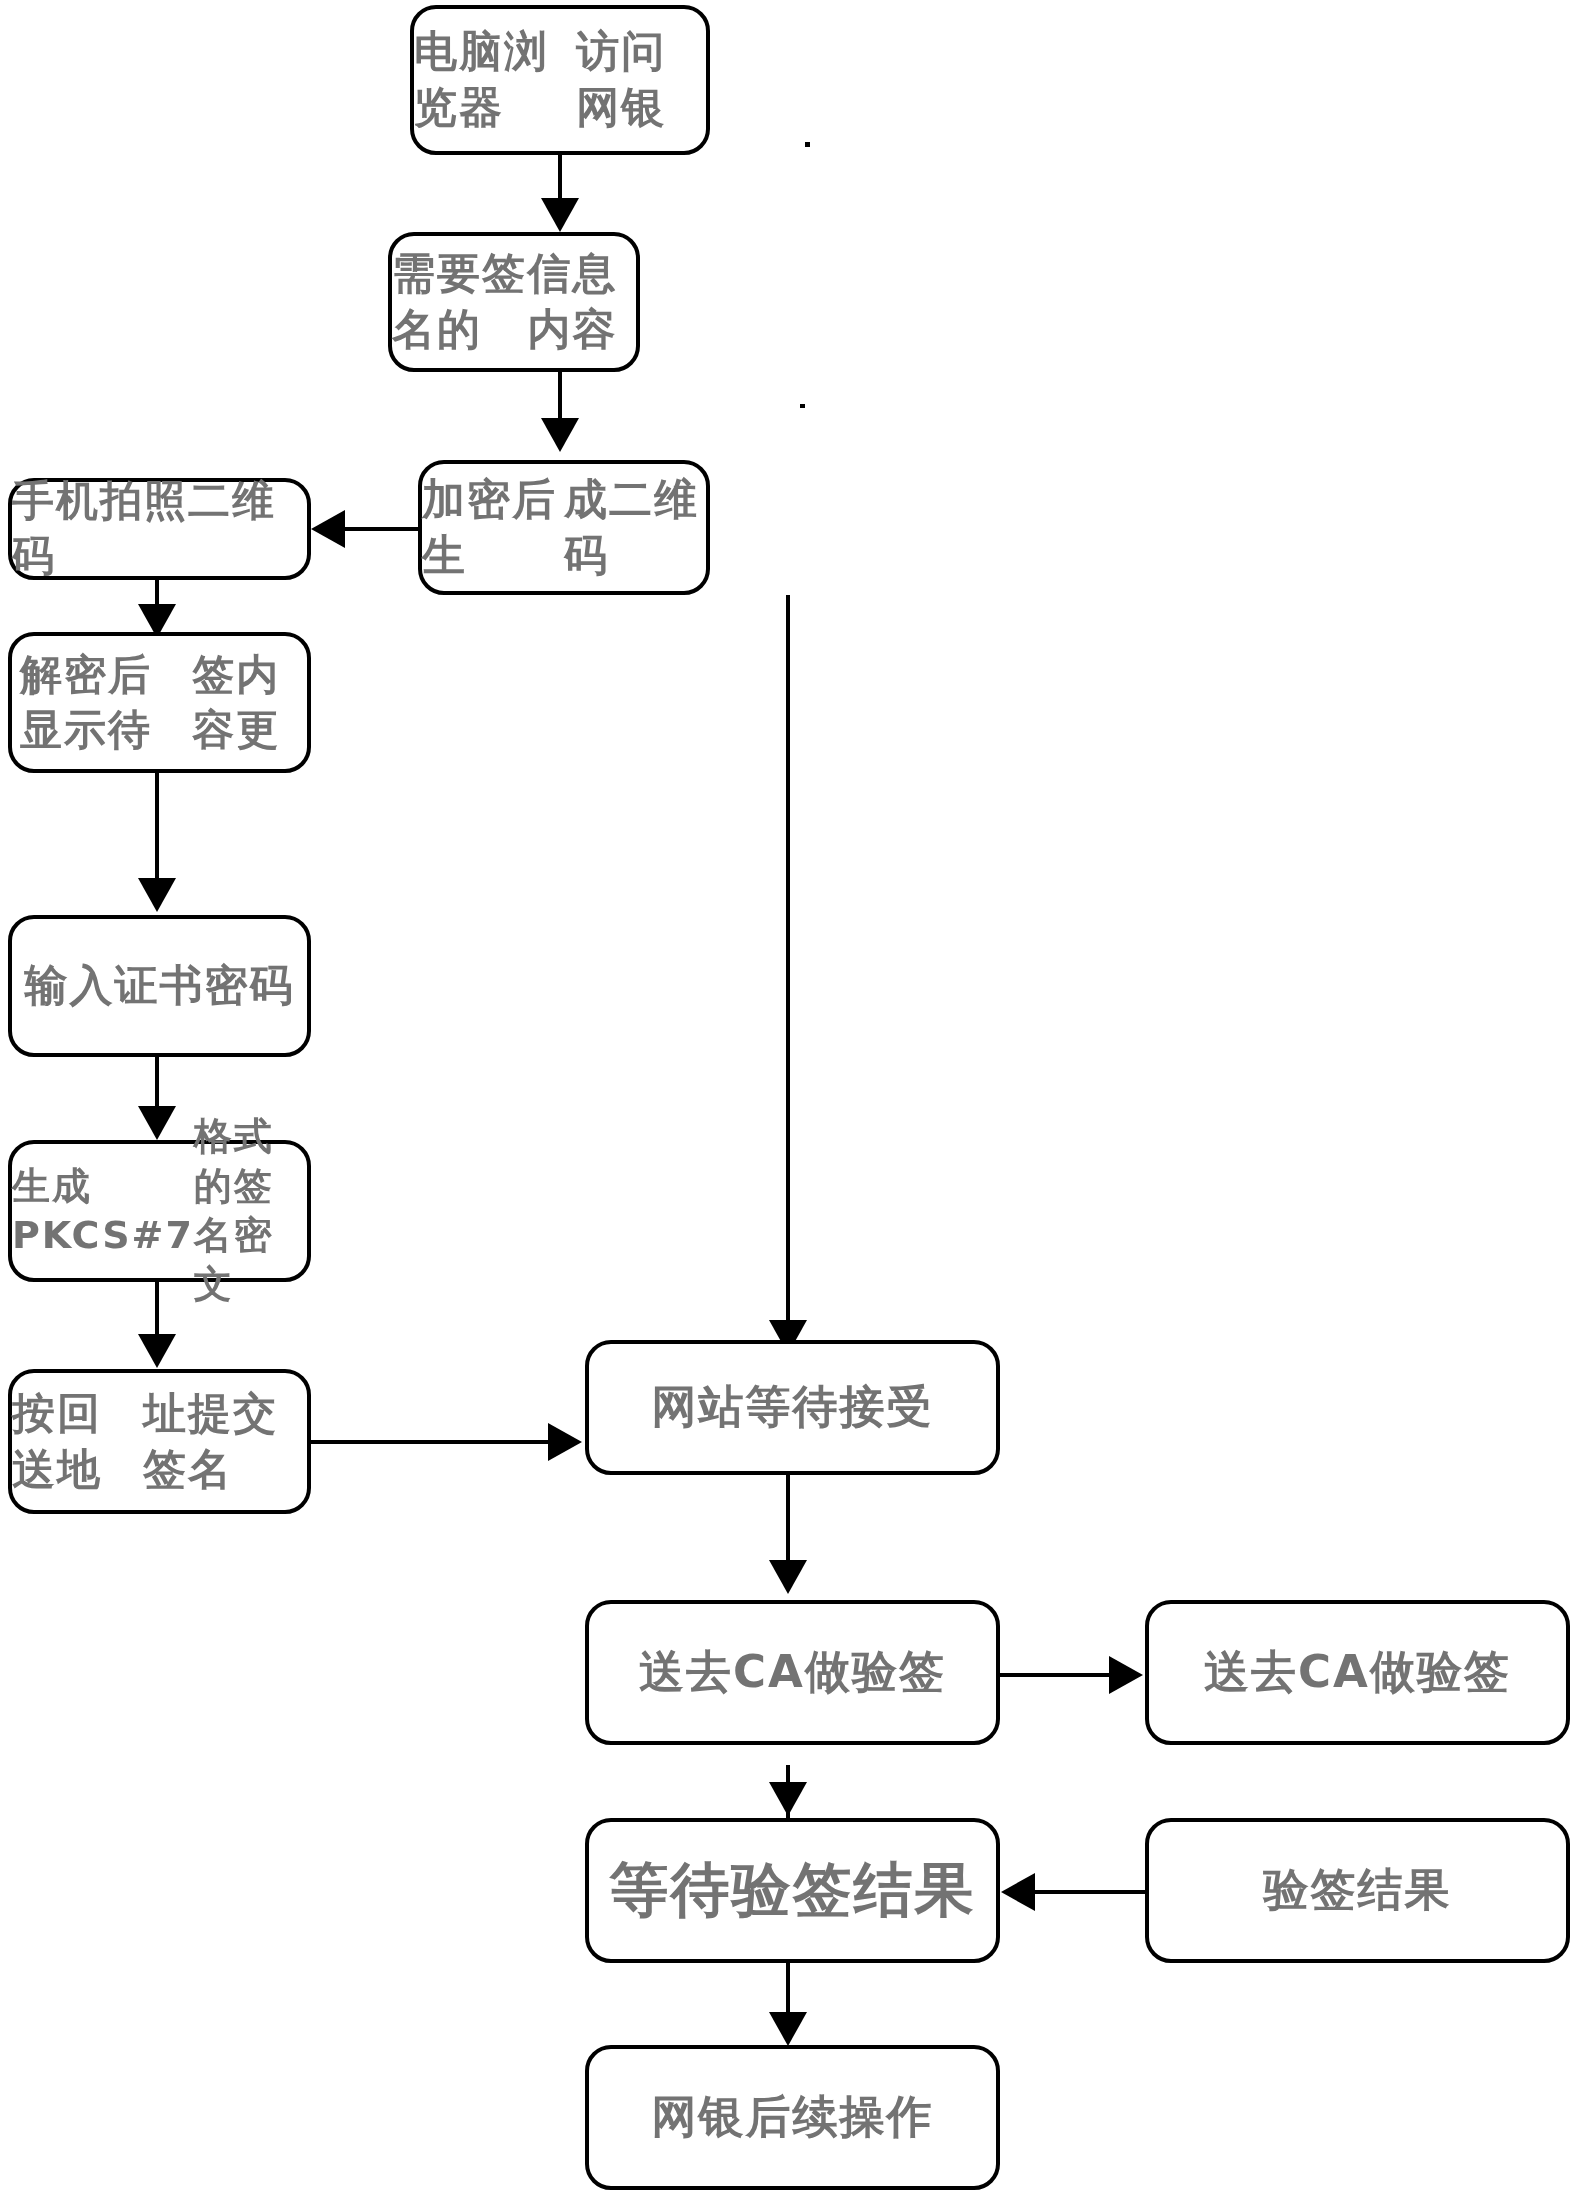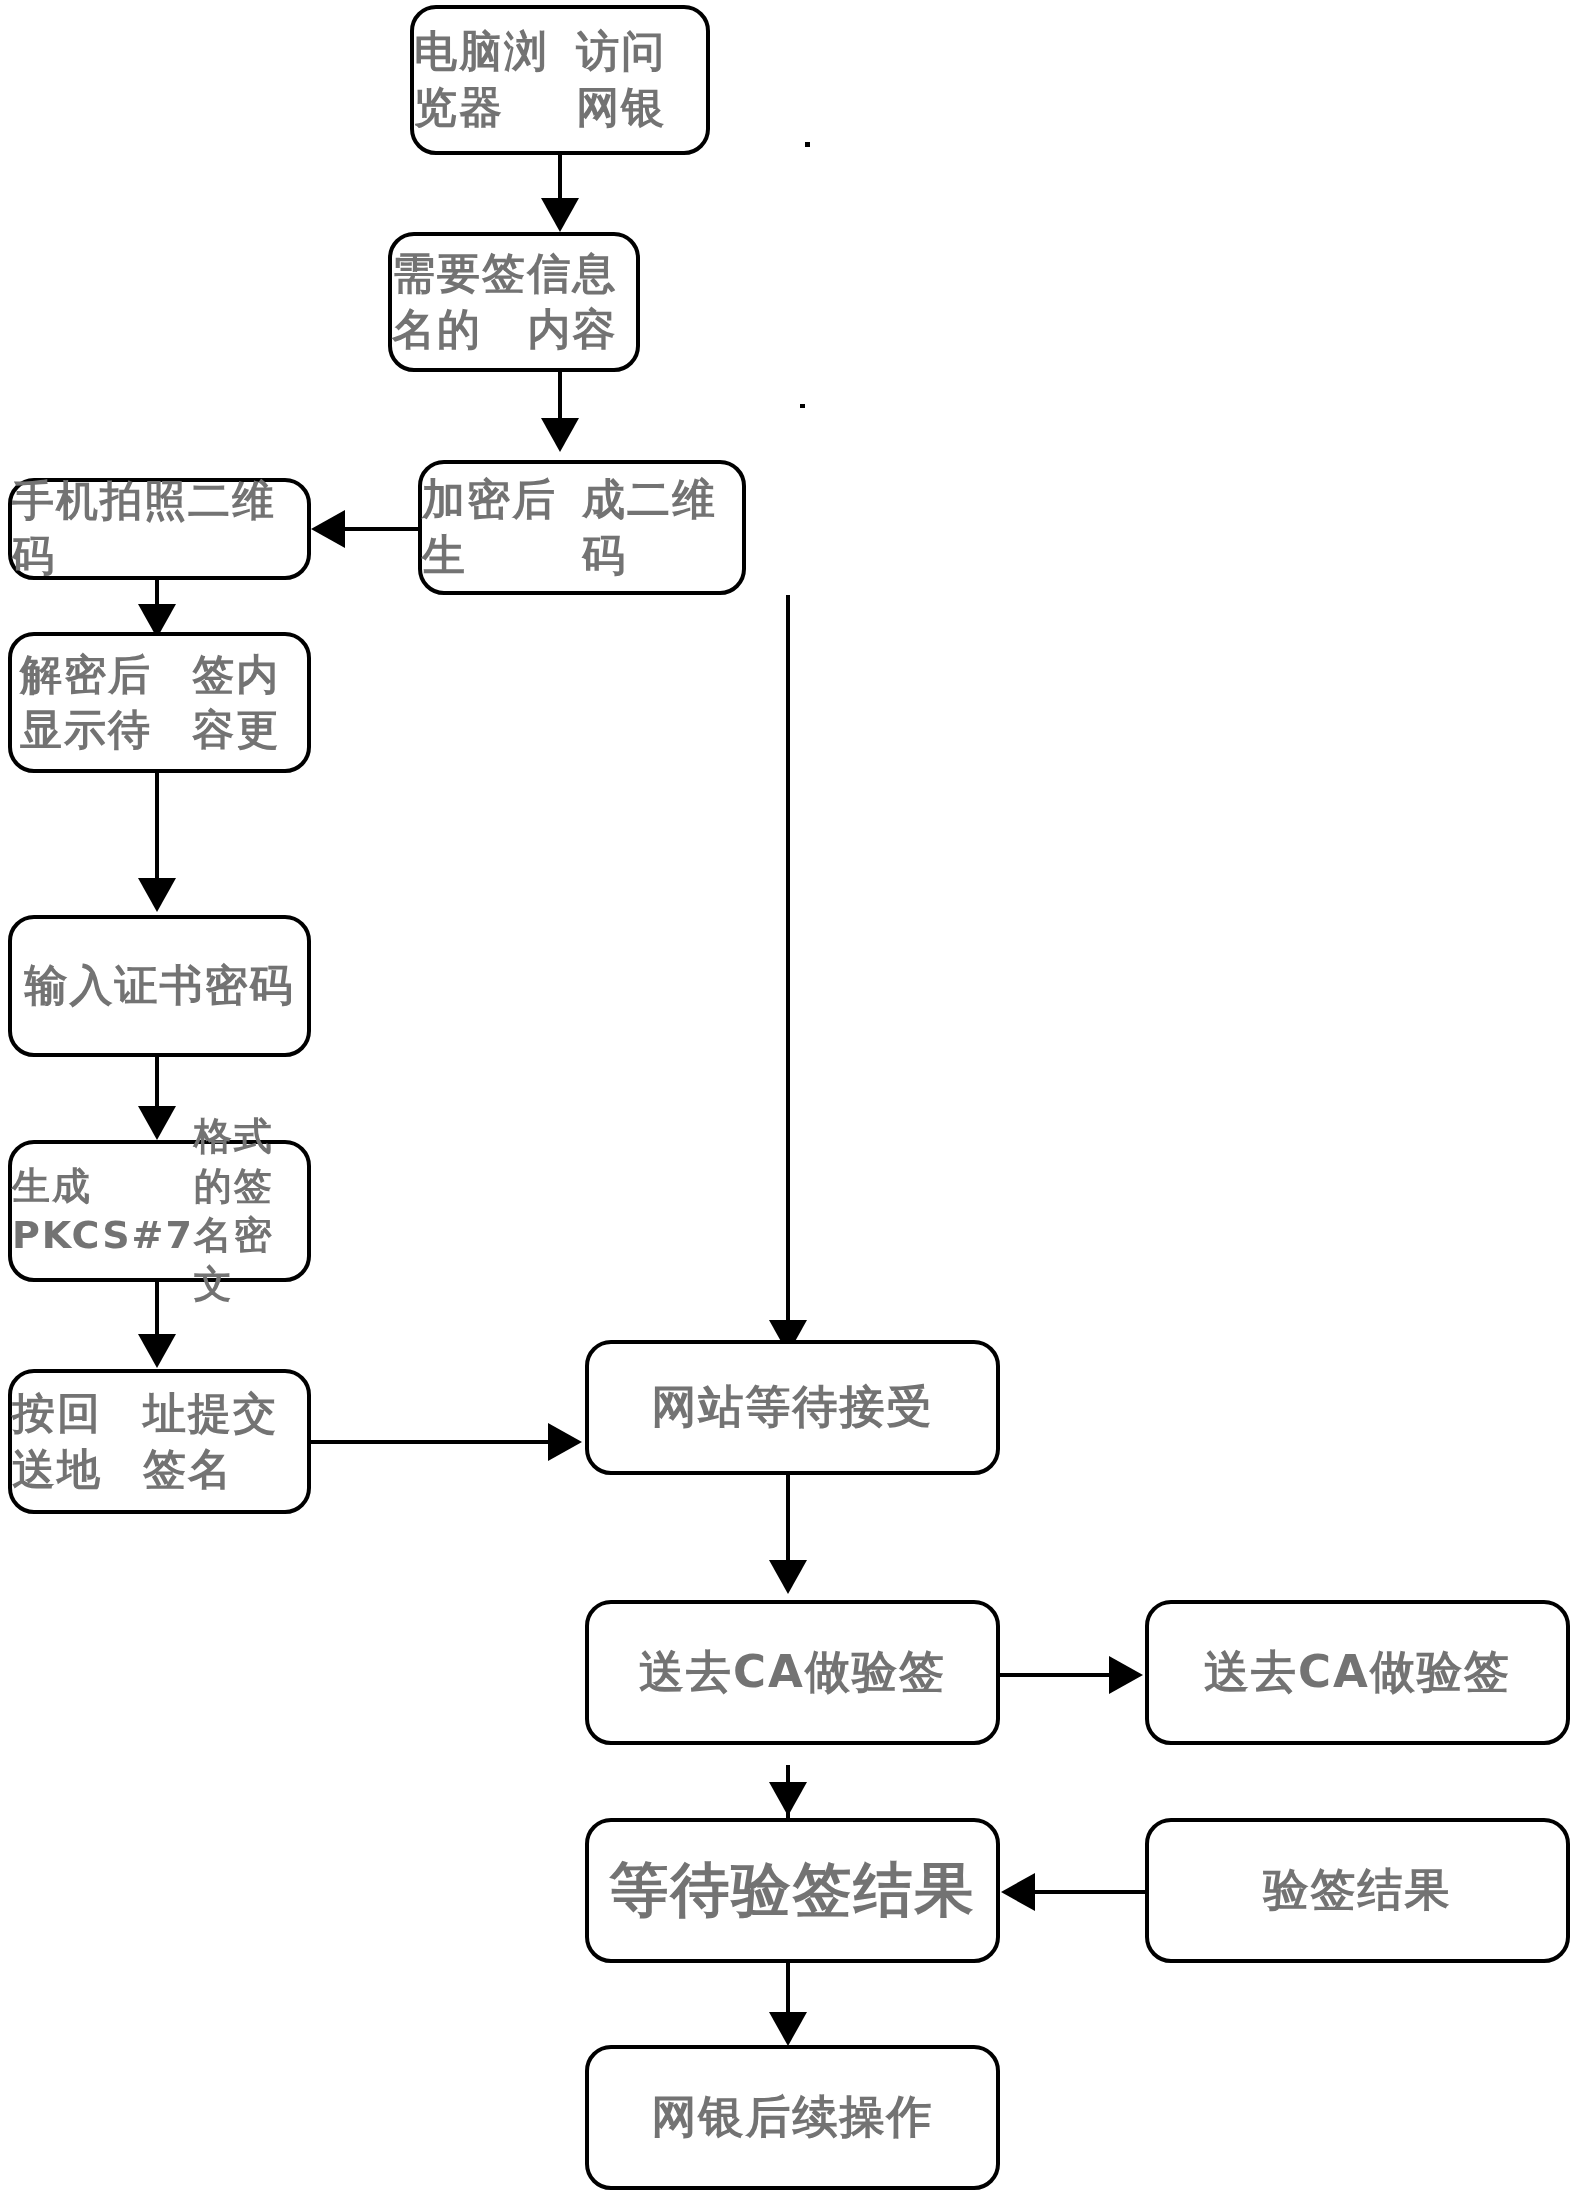--- a/index.html
+++ b/index.html
@@ -124,21 +124,21 @@
   <div class="node" style="left:410px; top:5px; width:300px; height:150px; font-size:43px;">
     <span class="line">电脑浏览器</span>
     <span class="line">访问网银</span>
   </div>
 
   <div class="node" style="left:388px; top:232px; width:252px; height:140px; font-size:43px;">
     <span class="line">需要签名的</span>
     <span class="line">信息内容</span>
   </div>
 
-  <div class="node" style="left:418px; top:460px; width:328px; height:135px; font-size:43px;">
+  <div class="node" style="left:418px; top:460px; width:292px; height:135px; font-size:43px;">
     <span class="line">加密后生</span>
     <span class="line">成二维码</span>
   </div>
 
   <div class="node" style="left:8px; top:478px; width:303px; height:102px; font-size:42px;">
     <span class="line">手机拍照二维码</span>
   </div>
 
   <div class="node" style="left:8px; top:632px; width:303px; height:141px; font-size:42px;padding-left:8px;">
     <span class="line">解密后显示待</span>

